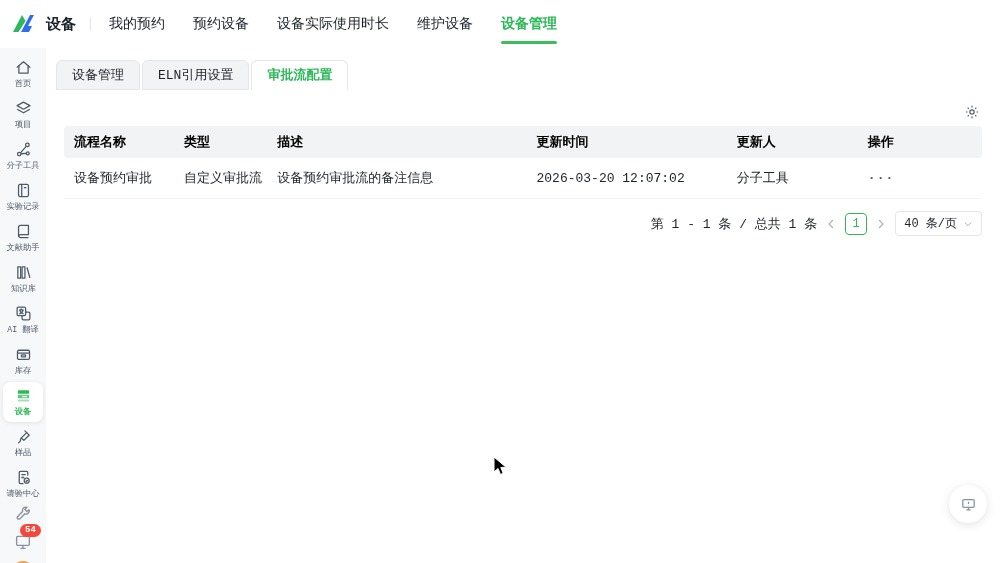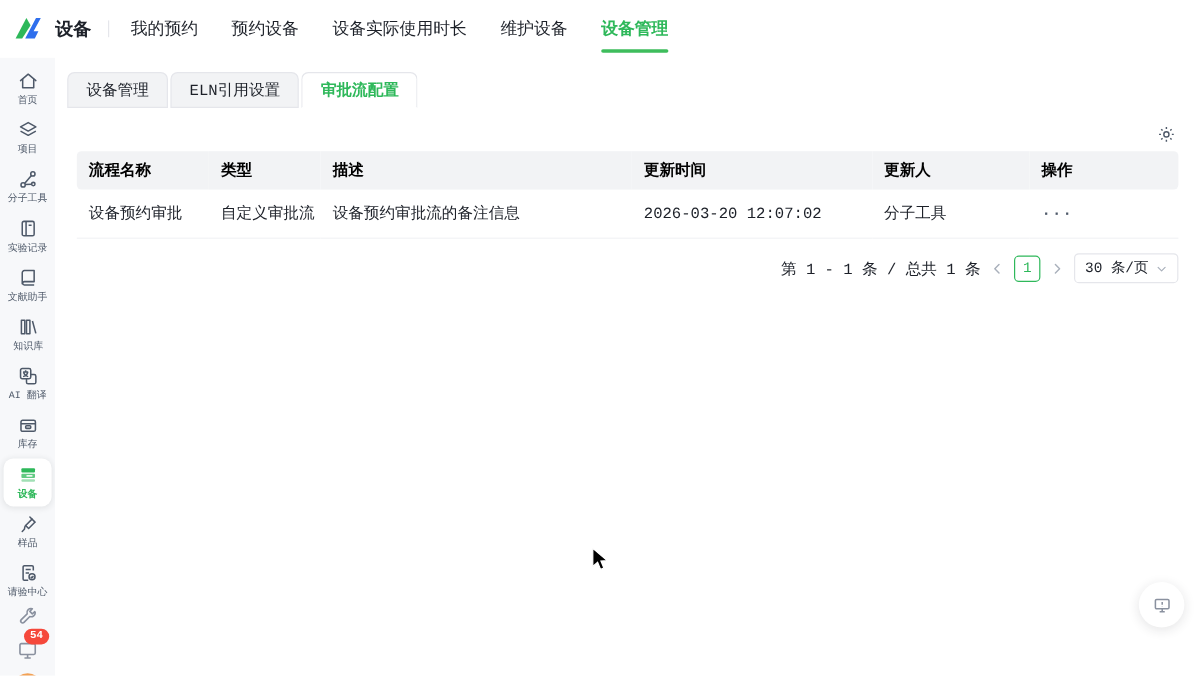--- a/index.html
+++ b/index.html
@@ -251,21 +251,21 @@
             <path d="M15 5 L8 12 L15 19"></path>
           </svg>
       </span>
       <span class="pg-num">1</span>
       <span class="pg-chevron">
         <svg viewBox="0 0 24 24" fill="none" stroke="currentColor" stroke-width="2.4" stroke-linecap="round" stroke-linejoin="round">
             <path d="M9 5 L16 12 L9 19"></path>
           </svg>
       </span>
       <span class="pg-size">
-        <span>30 条/页</span>
+        <span>40 条/页</span>
         <svg viewBox="0 0 24 24" fill="none" stroke="currentColor" stroke-width="2.4" stroke-linecap="round" stroke-linejoin="round">
             <path d="M5 9 L12 16 L19 9"></path>
           </svg>
       </span>
     </div>
   </div>
 
   <div class="float-btn">
     <svg viewBox="0 0 24 24" fill="none" stroke="currentColor" stroke-width="1.8" stroke-linejoin="round">
         <rect x="4" y="5" width="16" height="11" rx="1.5"></rect>

